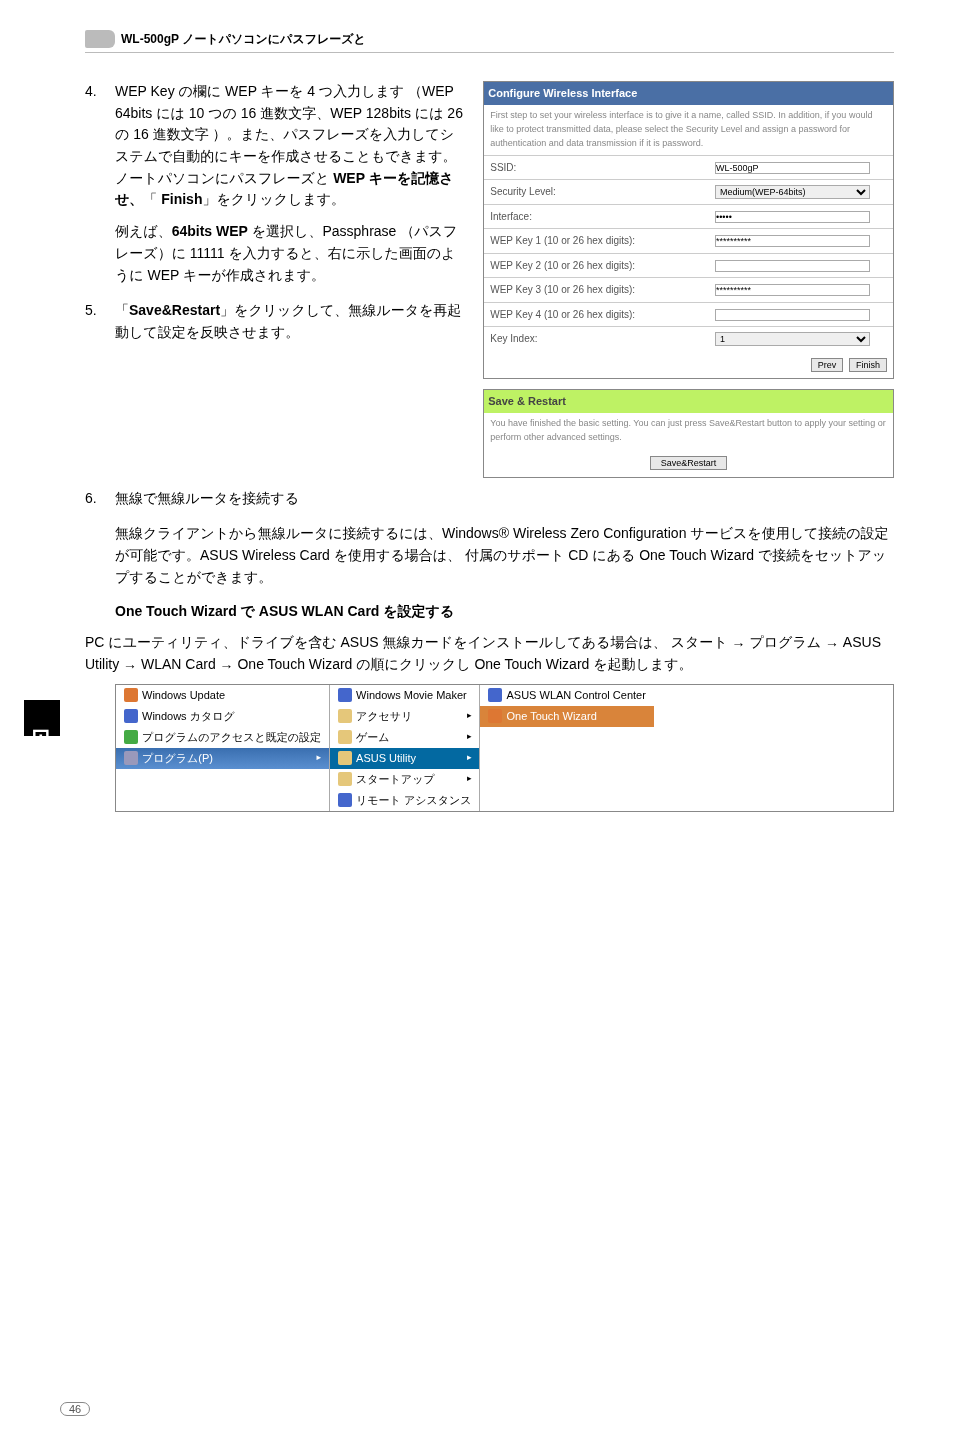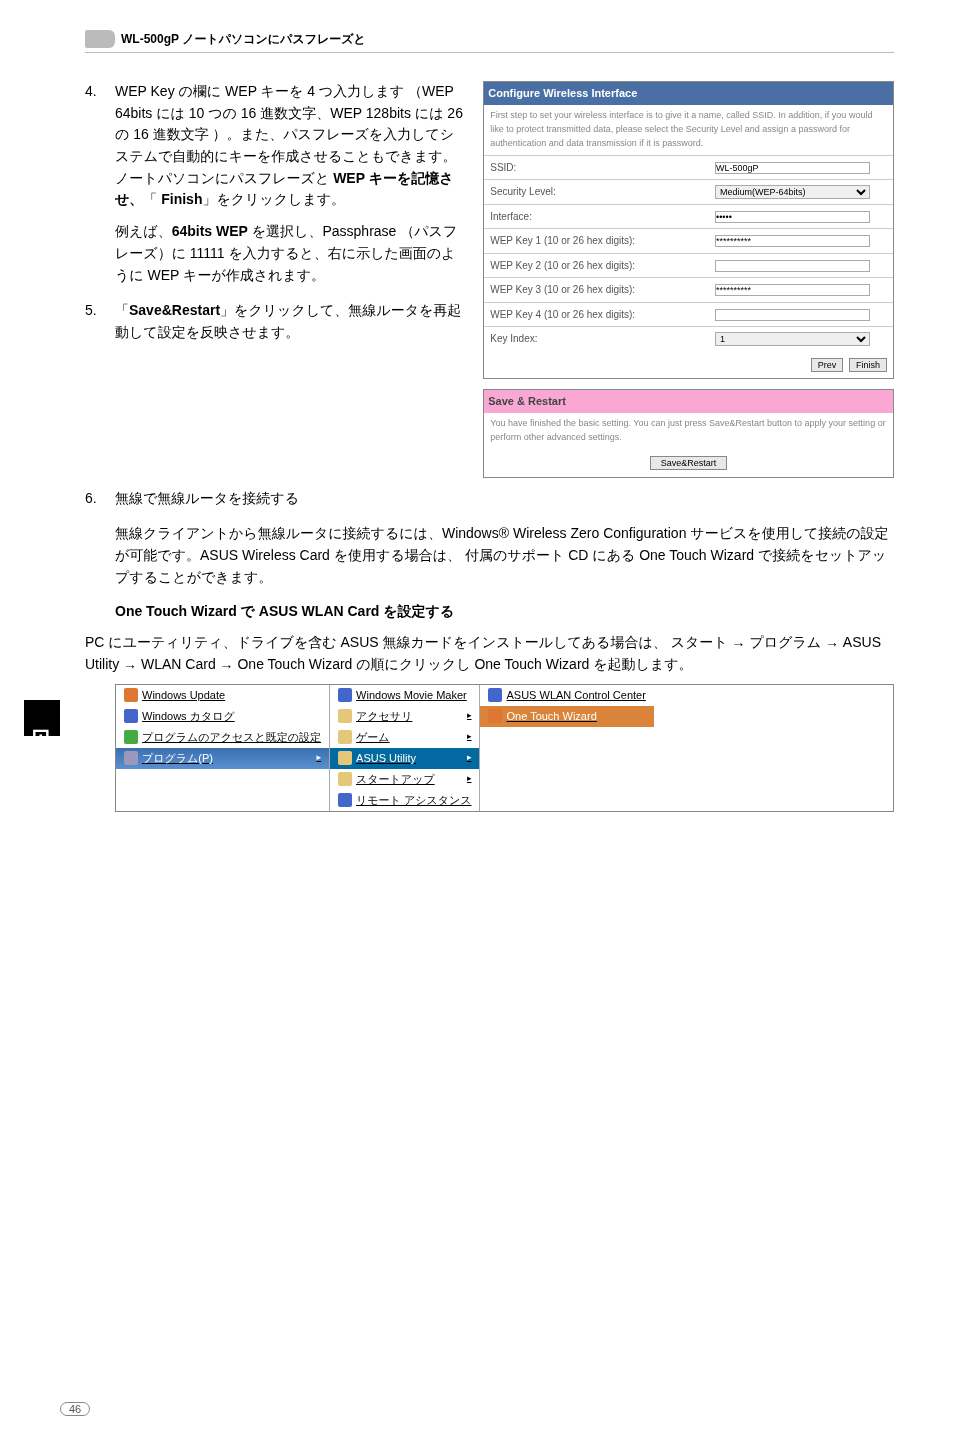--- a/index.html
+++ b/index.html
@@ -44,21 +44,21 @@
     color: #555;
     margin-bottom: 10px;
   }
   .config-title, .restart-title {
     background: #4a6fa5;
     color: #fff;
     padding: 3px 4px;
     font-weight: bold;
     font-size: 11px;
   }
-  .restart-title { background: #f9a8d4; color: #444; }
+  .restart-title { background: #bef264; color: #444; }
   .config-desc, .restart-desc { padding: 4px 6px; font-size: 9px; color: #888; }
   .config-row {
     display: flex;
     border-top: 1px solid #ccc;
   }
   .config-label { flex: 0 0 55%; padding: 4px 6px; }
   .config-val { flex: 1; padding: 4px 6px; }
   .config-val select, .config-val input { font-size: 9px; width: 90%; border: 1px solid #aaa; }
   .config-buttons { text-align: right; padding: 6px; }
   .config-buttons button { font-size: 9px; padding: 1px 6px; margin-left: 3px; border:1px solid #888; background:#e8e8e8;text-align:center;}
@@ -82,21 +82,20 @@
     text-orientation: upright;
     text-align: center;
   }
   
   .startmenu {
     display: flex;
     font-size: 11px;
     border: 1px solid #888;
     margin-top: 8px;
     margin-left: 30px;
-    text-decoration: underline;
   }
   .sm-col {
     border-right: 1px solid #aaa;
     min-width: 150px;
   }
   .sm-col:last-child { border-right: none; }
   .sm-item {
     display: flex;
     align-items: center;
     gap: 4px;

